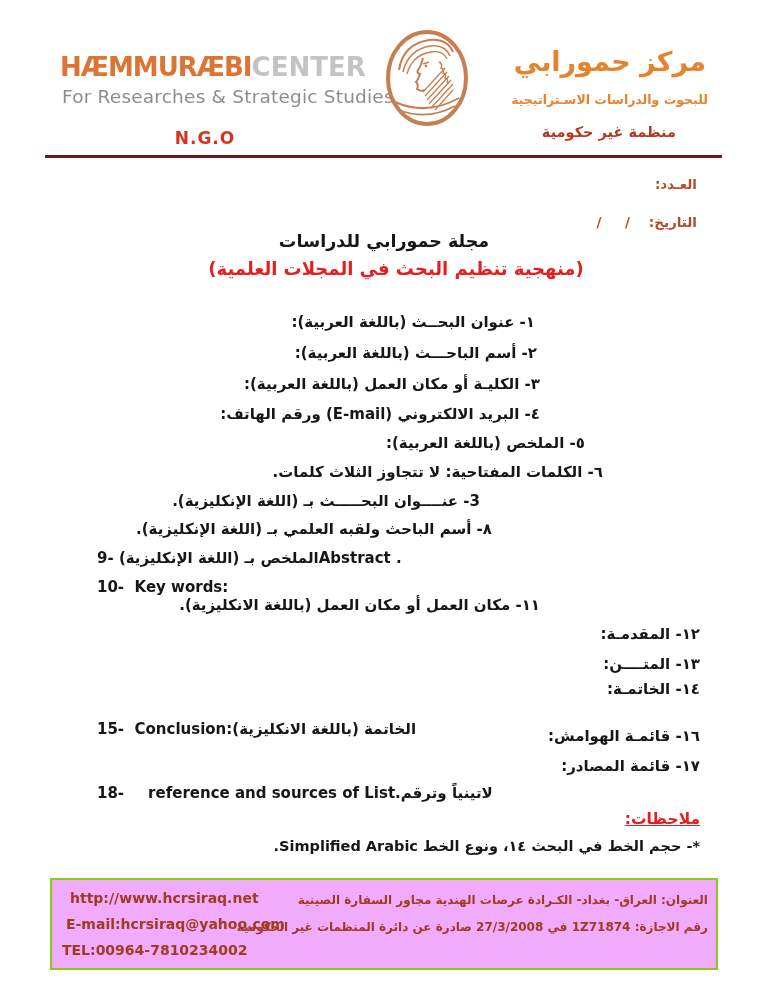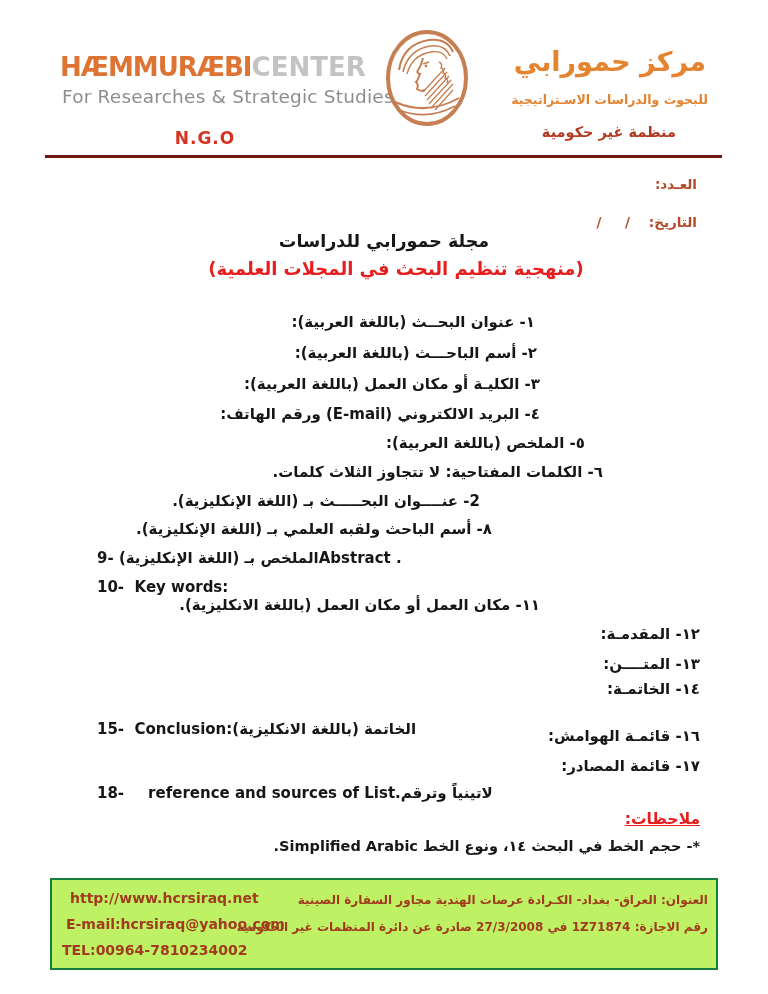--- a/index.html
+++ b/index.html
@@ -23,21 +23,21 @@
   .doc-title{left:0;right:0;text-align:center;font-size:17.5px;font-weight:bold;color:#161616;direction:rtl;}
   .doc-subtitle{left:0;right:0;text-align:center;font-size:18px;font-weight:bold;color:#E81E1E;direction:rtl;padding-left:24px;}
   
   .ln{position:absolute;white-space:nowrap;font-size:15px;font-weight:bold;color:#161616;}
   .rtl{direction:rtl;}
   .ltr{direction:ltr;}
   .gap18{display:inline-block;width:24px;}
   .notes-h{font-size:15.5px;font-weight:bold;color:#E81E1E;direction:rtl;text-decoration:underline;}
   
   .footer-box{position:absolute;left:50px;top:878px;width:664px;height:88px;
-    border:2px solid #15803d;background:#bef264;}
+    border:2px solid #84cc16;background:#f0abfc;}
   .foot-left{position:absolute;left:10px;top:5px;font-weight:bold;color:#A03B1F;font-size:14px;line-height:26px;}
   .foot-left .l1{margin-left:8px;}
   .foot-left .l2{margin-left:4px;}
   .foot-right{position:absolute;right:8px;top:7px;text-align:right;direction:rtl;
     font-weight:bold;color:#A03B1F;font-size:12px;line-height:27px;}
 </style>
 </head>
 <body>
 
 <div class="page">
@@ -84,21 +84,21 @@
   <div class="abs doc-title" style="top:231px;">مجلة حمورابي للدراسات</div>
   <div class="abs doc-subtitle" style="top:258px;">(منهجية تنظيم البحث في المجلات العلمية)</div>
 
   <div id="lines-root">
       <div class="ln rtl" style="top: 313px; right: 233px;">١- عنوان البحــث (باللغة العربية):</div>
       <div class="ln rtl" style="top: 344px; right: 231px;">٢- أسم الباحـــث (باللغة العربية):</div>
       <div class="ln rtl" style="top: 375px; right: 228px;">٣- الكليـة أو مكان العمل (باللغة العربية):</div>
       <div class="ln rtl" style="top: 405px; right: 228px;">٤- البريد الالكتروني (E-mail) ورقم الهاتف:</div>
       <div class="ln rtl" style="top: 434px; right: 183px;">٥- الملخص (باللغة العربية):</div>
       <div class="ln rtl" style="top: 463px; right: 165px;">٦- الكلمات المفتاحية: لا تتجاوز الثلاث كلمات.</div>
-      <div class="ln rtl" style="top: 492px; right: 288px;">2- عنــــوان البحـــــث بـ (اللغة الإنكليزية).</div>
+      <div class="ln rtl" style="top: 492px; right: 288px;">3- عنــــوان البحـــــث بـ (اللغة الإنكليزية).</div>
       <div class="ln rtl" style="top: 520px; right: 276px;">٨- أسم الباحث ولقبه العلمي بـ (اللغة الإنكليزية).</div>
       <div class="ln ltr" style="top: 549px; left: 97px;">9- الملخص بـ (اللغة الإنكليزية)Abstract .</div>
       <div class="ln ltr" style="top: 578px; left: 97px;">10-&nbsp;&nbsp;Key words:</div>
       <div class="ln rtl" style="top: 596px; right: 228px;">١١- مكان العمل أو مكان العمل (باللغة الانكليزية).</div>
       <div class="ln rtl" style="top: 625px; right: 68px;">١٢- المقدمـة:</div>
       <div class="ln rtl" style="top: 655px; right: 68px;">١٣- المتــــن:</div>
       <div class="ln rtl" style="top: 680px; right: 68px;">١٤- الخاتمـة:</div>
       <div class="ln ltr" style="top: 720px; left: 97px;">15-&nbsp;&nbsp;Conclusion:الخاتمة (باللغة الانكليزية)</div>
       <div class="ln rtl" style="top: 727px; right: 68px;">١٦- قائمـة الهوامش:</div>
       <div class="ln rtl" style="top: 757px; right: 68px;">١٧- قائمة المصادر:</div>

